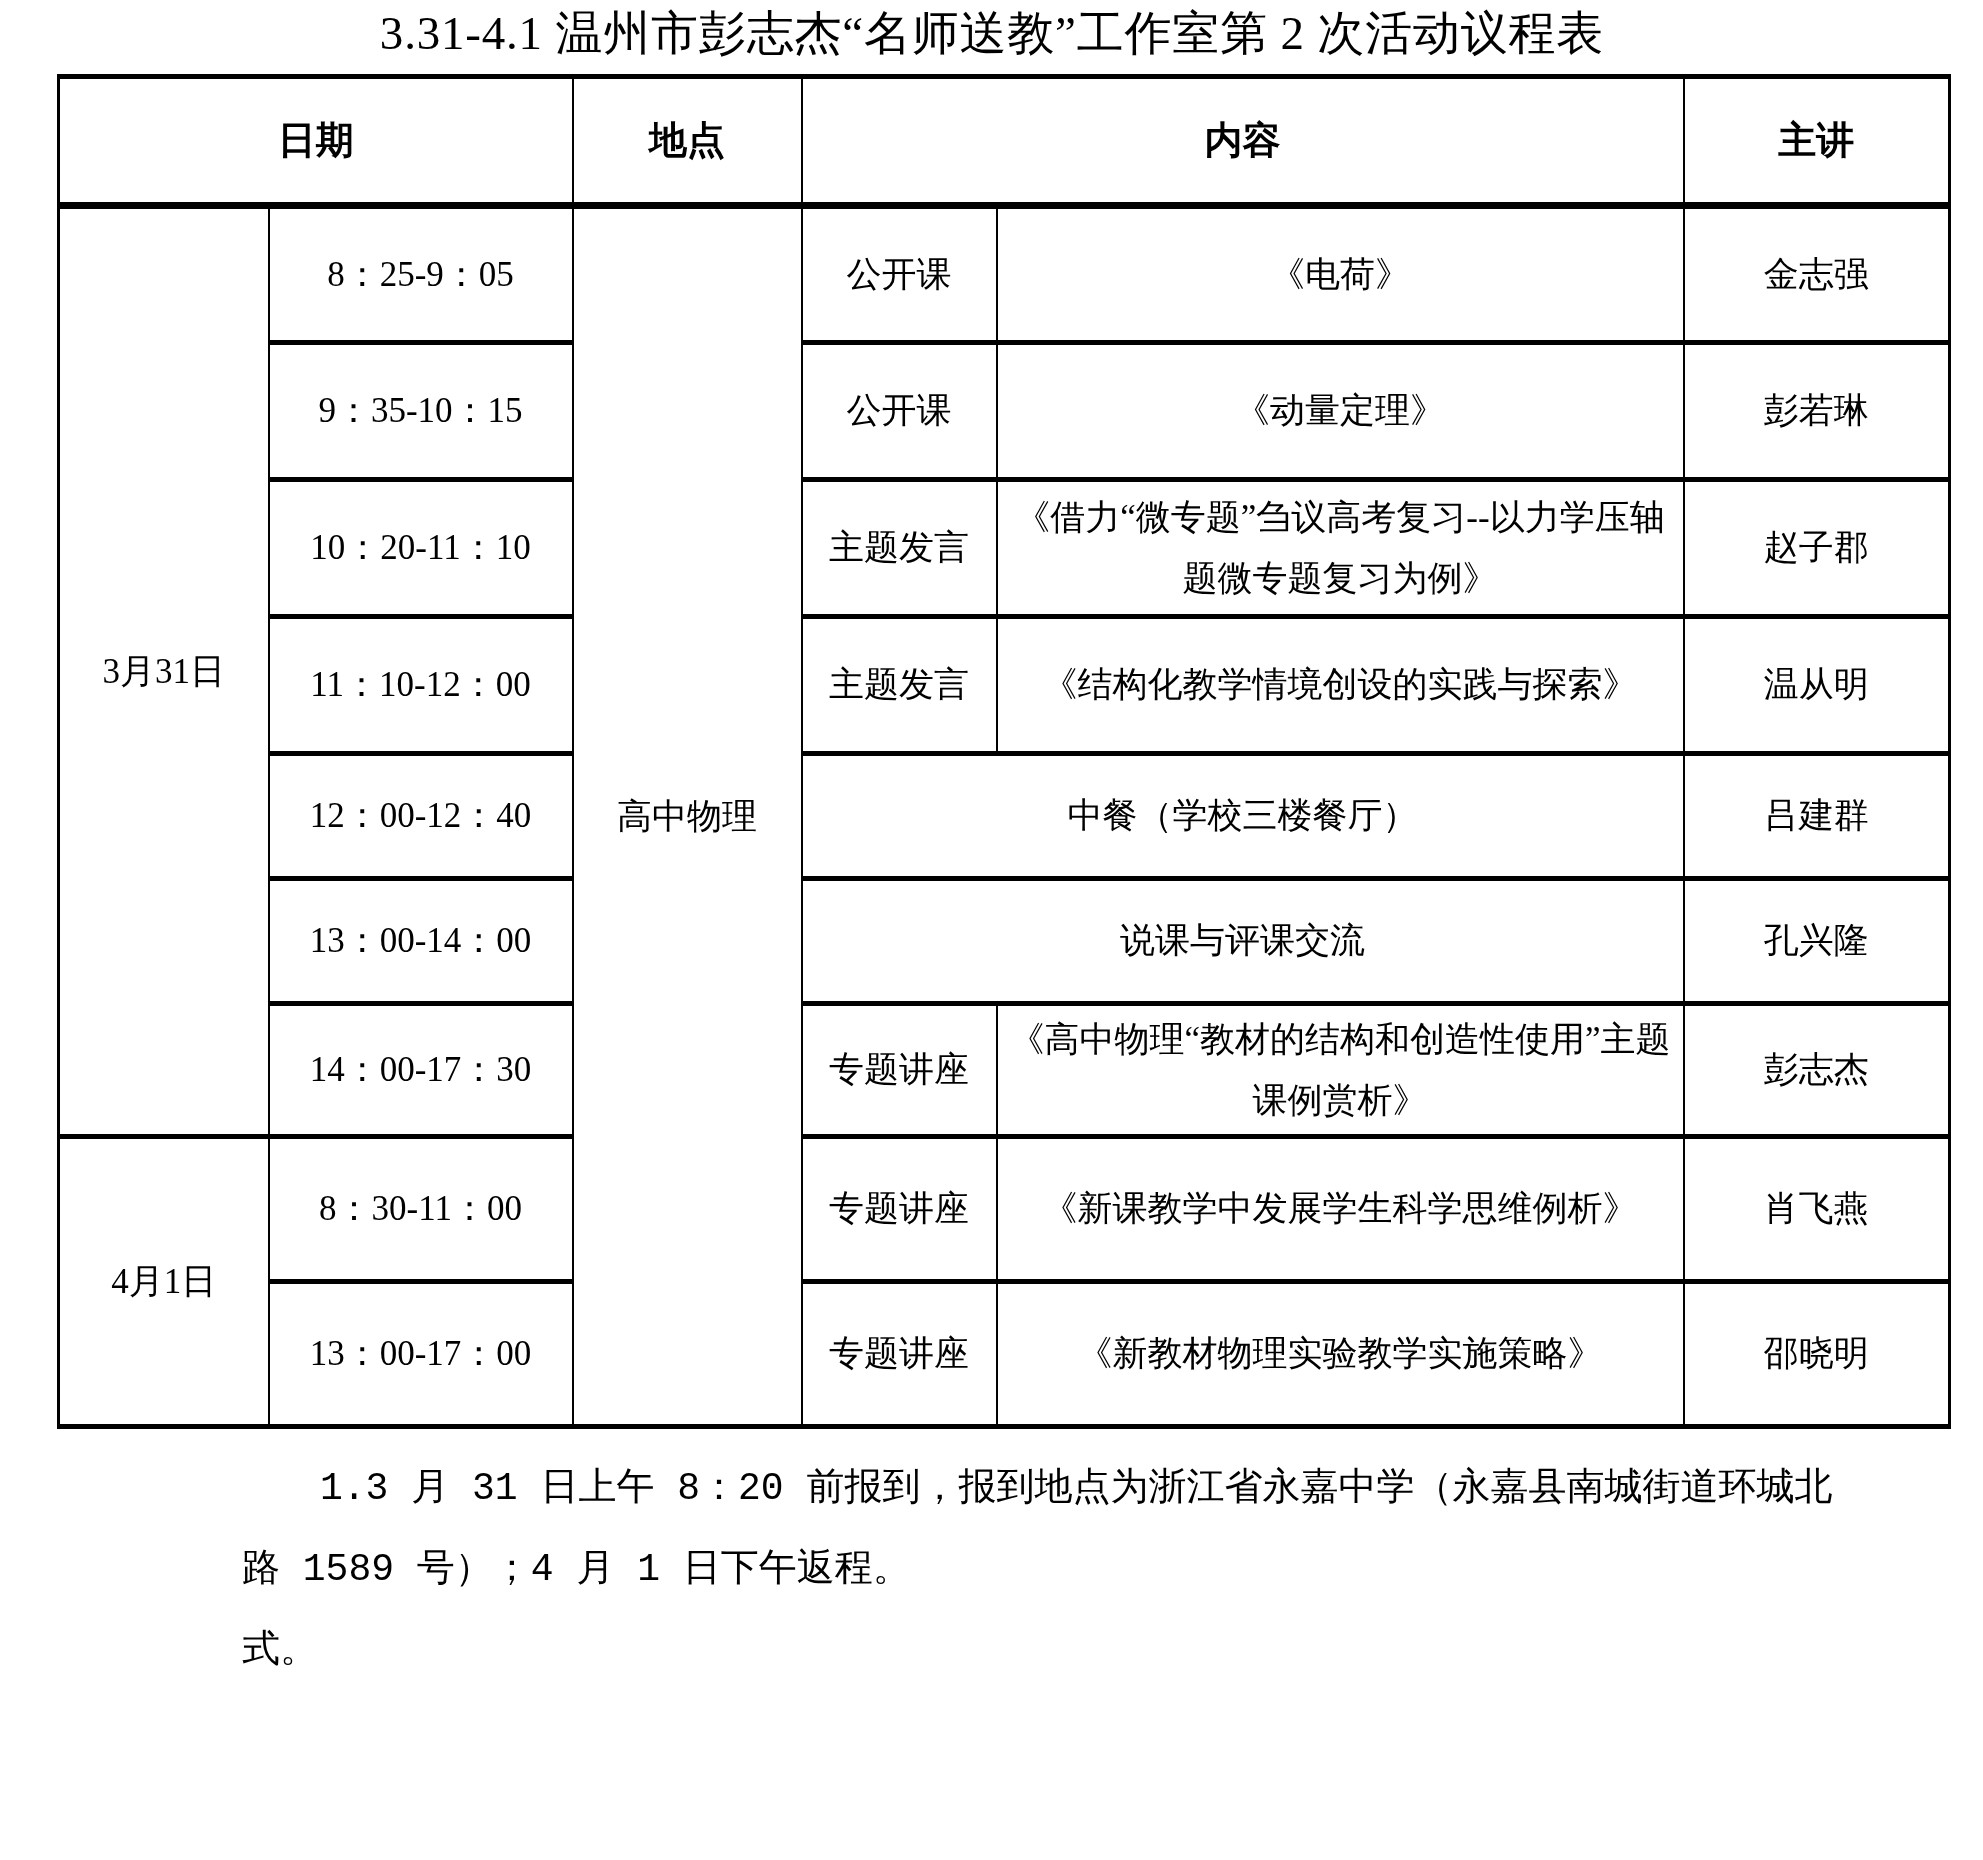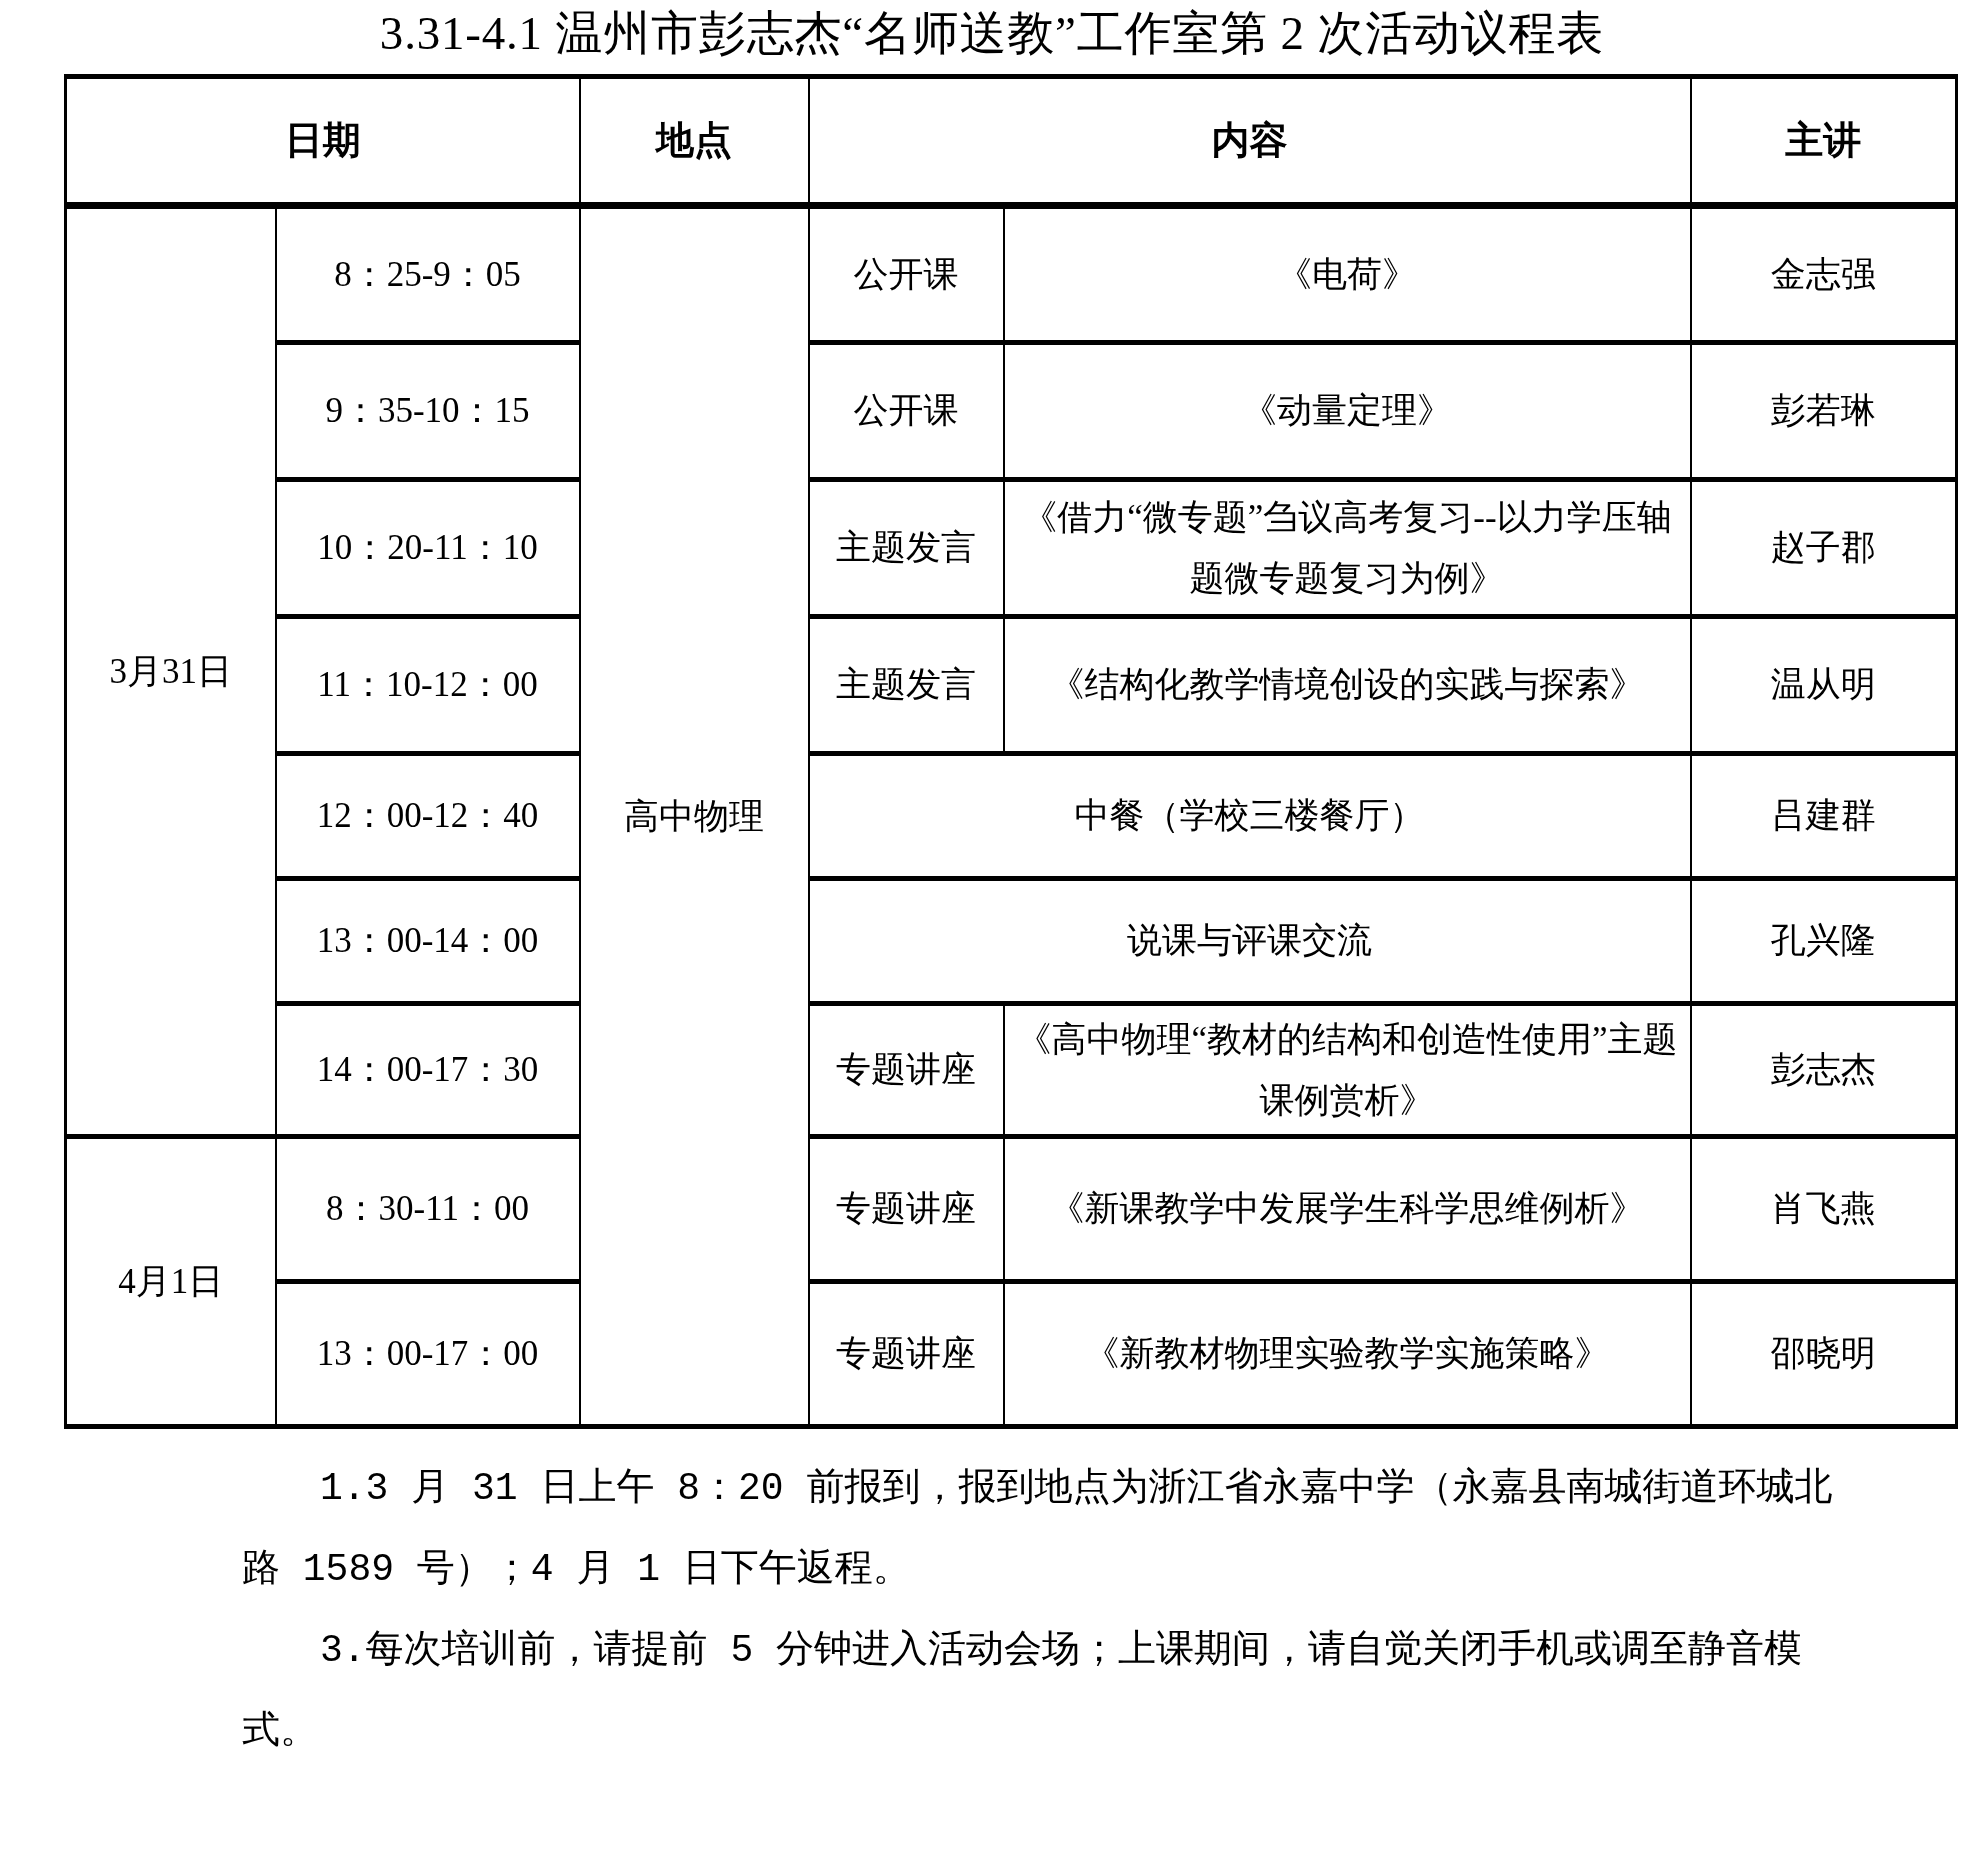--- a/index.html
+++ b/index.html
@@ -7,21 +7,21 @@
     width:1984px;height:1861px;position:relative;
     font-family:"Liberation Serif","DejaVu Serif",serif;
     color:#000;
   }
   .page-title{
     position:absolute;top:1.6px;left:0;width:1984px;
     text-align:center;font-size:47px;font-weight:normal;
     letter-spacing:0.8px;white-space:nowrap;
   }
   table.agenda{
-    position:absolute;left:64px;top:74px;
+    position:absolute;left:57px;top:74px;
     width:1890px;border-collapse:collapse;table-layout:fixed;
     border:3.9px solid #000;
     padding-left:40px;
   }
   table.agenda td{
     border-left:2.3px solid #000;border-right:2.3px solid #000;
     border-top:5.5px solid #000;border-bottom:5.5px solid #000;
     text-align:center;vertical-align:middle;
     font-size:35px;line-height:1.75;
     padding:0 11px;overflow:hidden;
@@ -118,16 +118,15 @@
     <td>专题讲座</td>
     <td class="topic-cell">《新教材物理实验教学实施策略》</td>
     <td>邵晓明</td>
   </tr>
 </tbody>
   </table>
 
 <div class="notes">
   <p class="note-line indent">1.3 月 31 日上午 8：20 前报到，报到地点为浙江省永嘉中学（永嘉县南城街道环城北</p>
   <p class="note-line">路 1589 号）；4 月 1 日下午返程。</p>
-  <p class="note-line indent">3.每次培训前，请提前 5 分钟进入活动会场；上课期间，请自觉关闭手机或调至静音模</p>
   <p class="note-line">式。</p>
 </div>
 
 
 </body></html>

